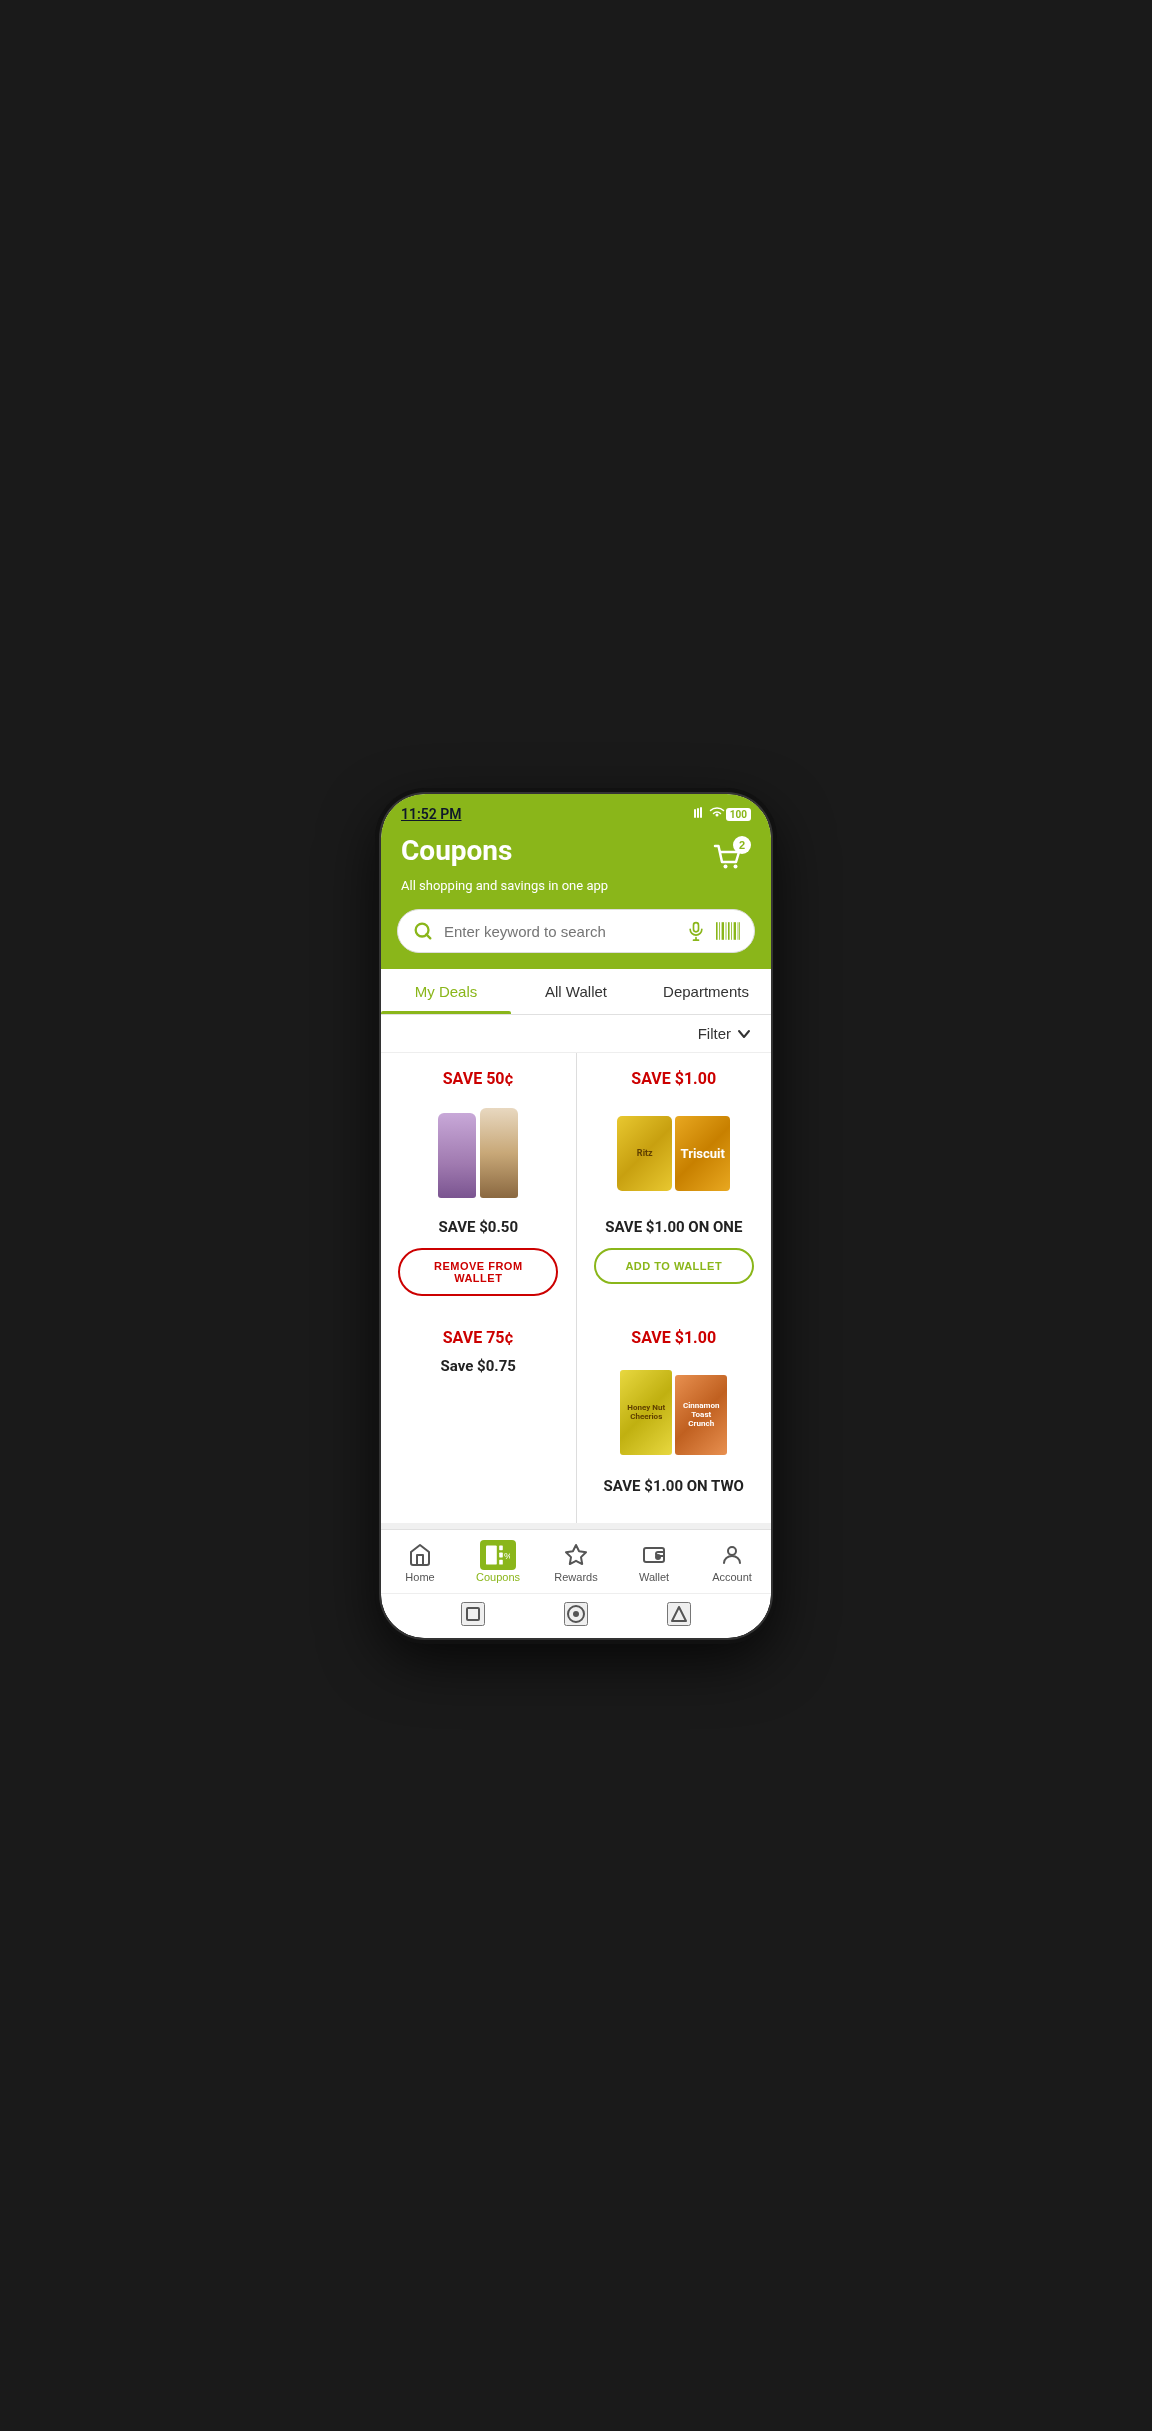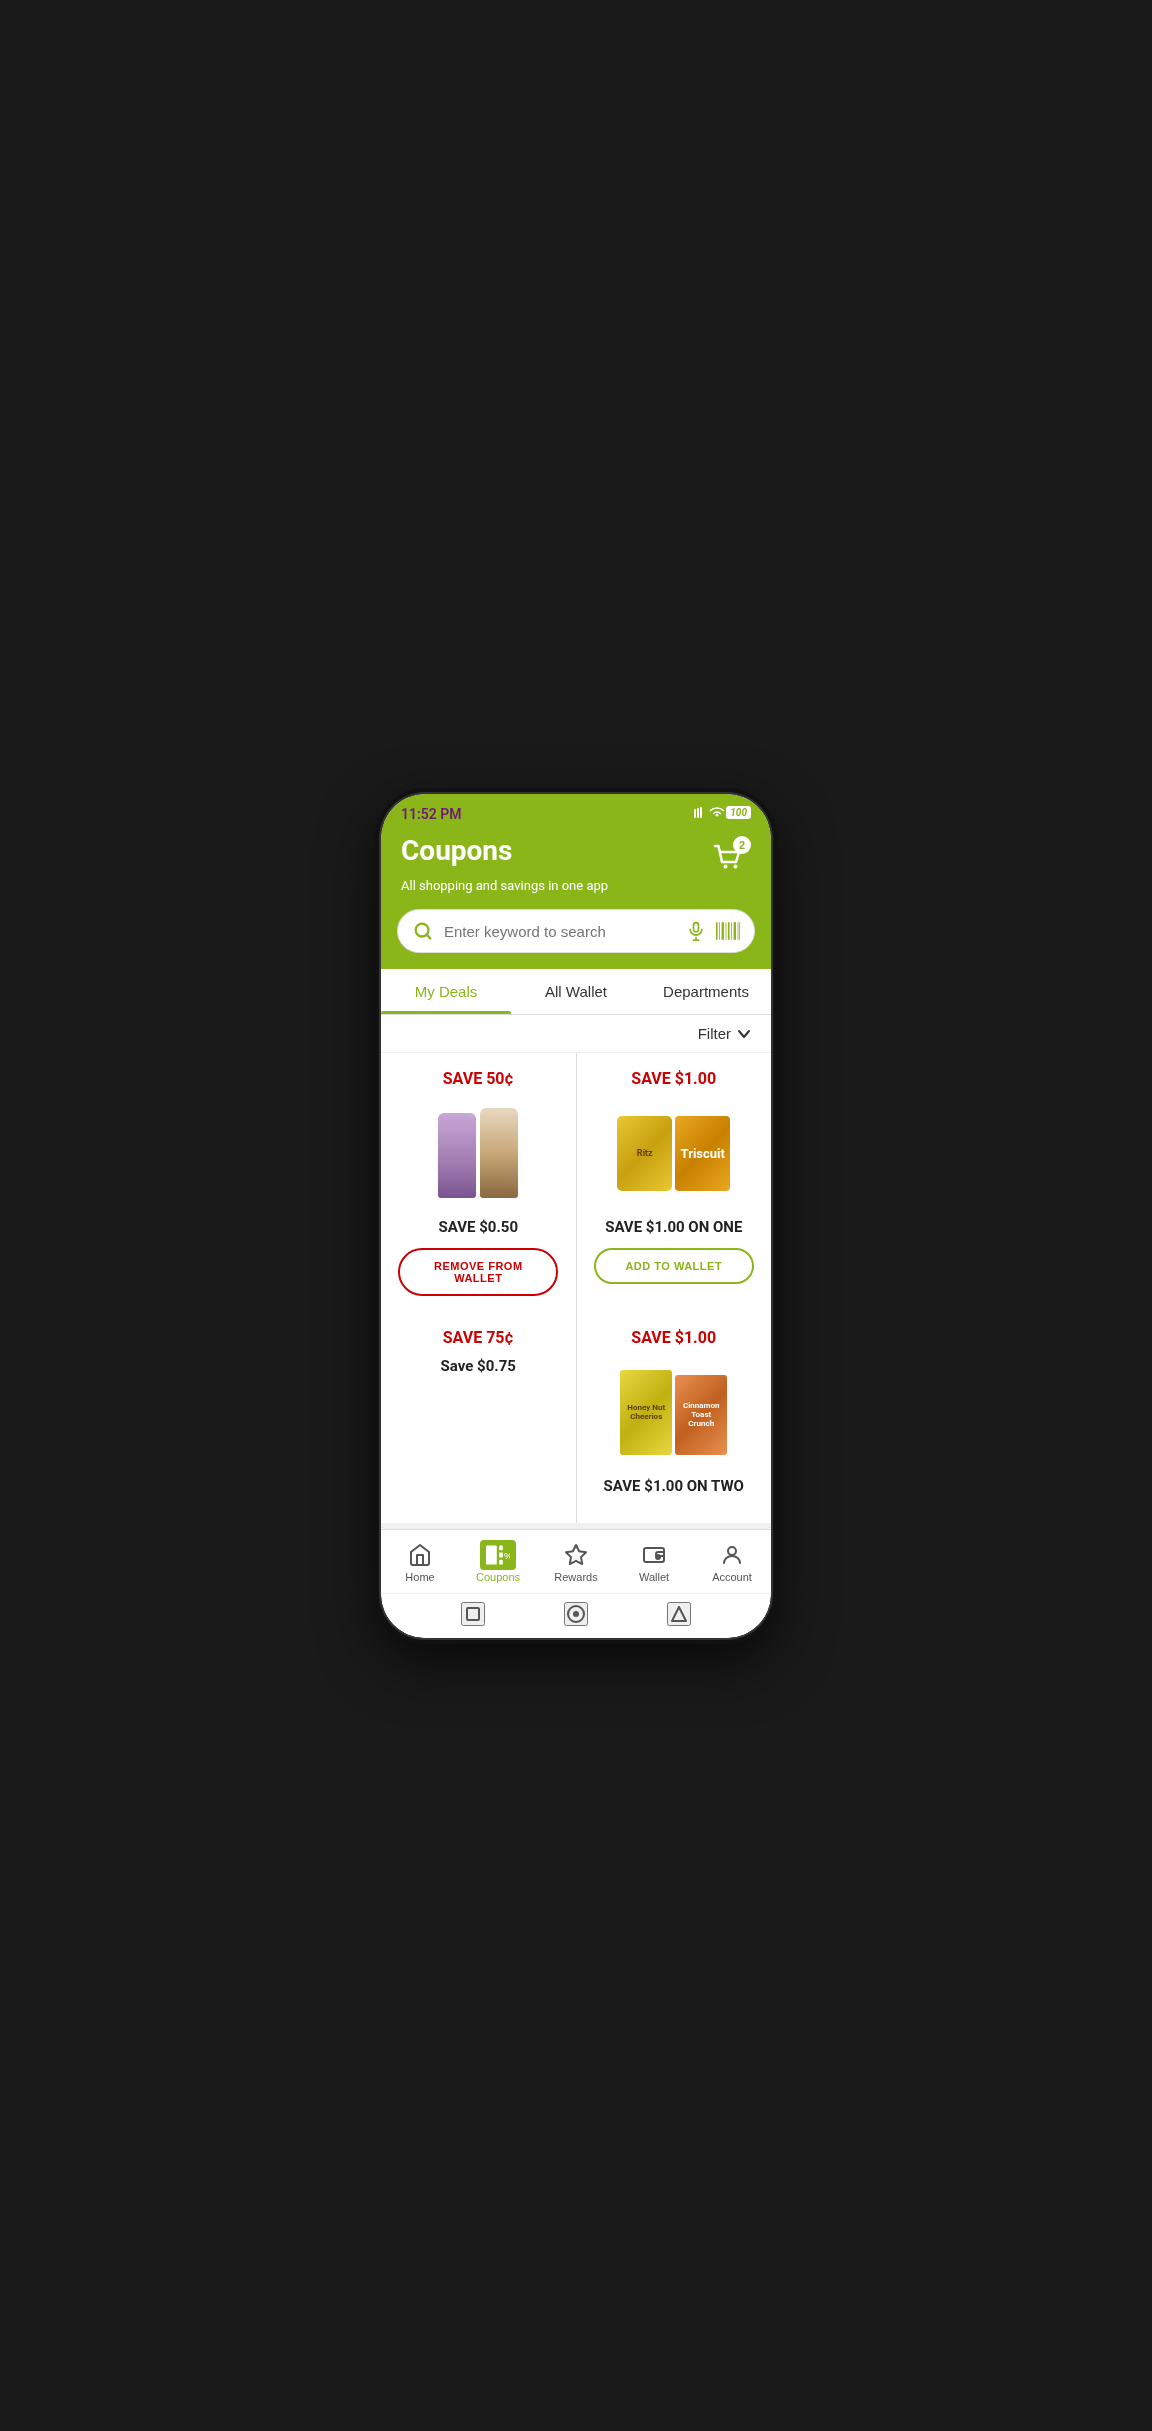--- a/index.html
+++ b/index.html
@@ -37,30 +37,30 @@
     
     .status-bar {
       background: #8ab61a;
       padding: 12px 20px 6px;
       display: flex;
       justify-content: space-between;
       align-items: center;
     }
 
     .status-time {
-      color: #701a75;
+      color: #0f172a;
       font-size: 14px;
       font-weight: 600;
+      text-decoration: underline;
     }
 
     .status-icons {
       display: flex;
-      align-items: flex-start;
+      align-items: flex-end;
       gap: 1px;
-      font-style: italic;
     }
 
     .status-icon {
       color: white;
       font-size: 11px;
     }
 
     .battery-icon {
       background: white;
       color: #8ab61a;

